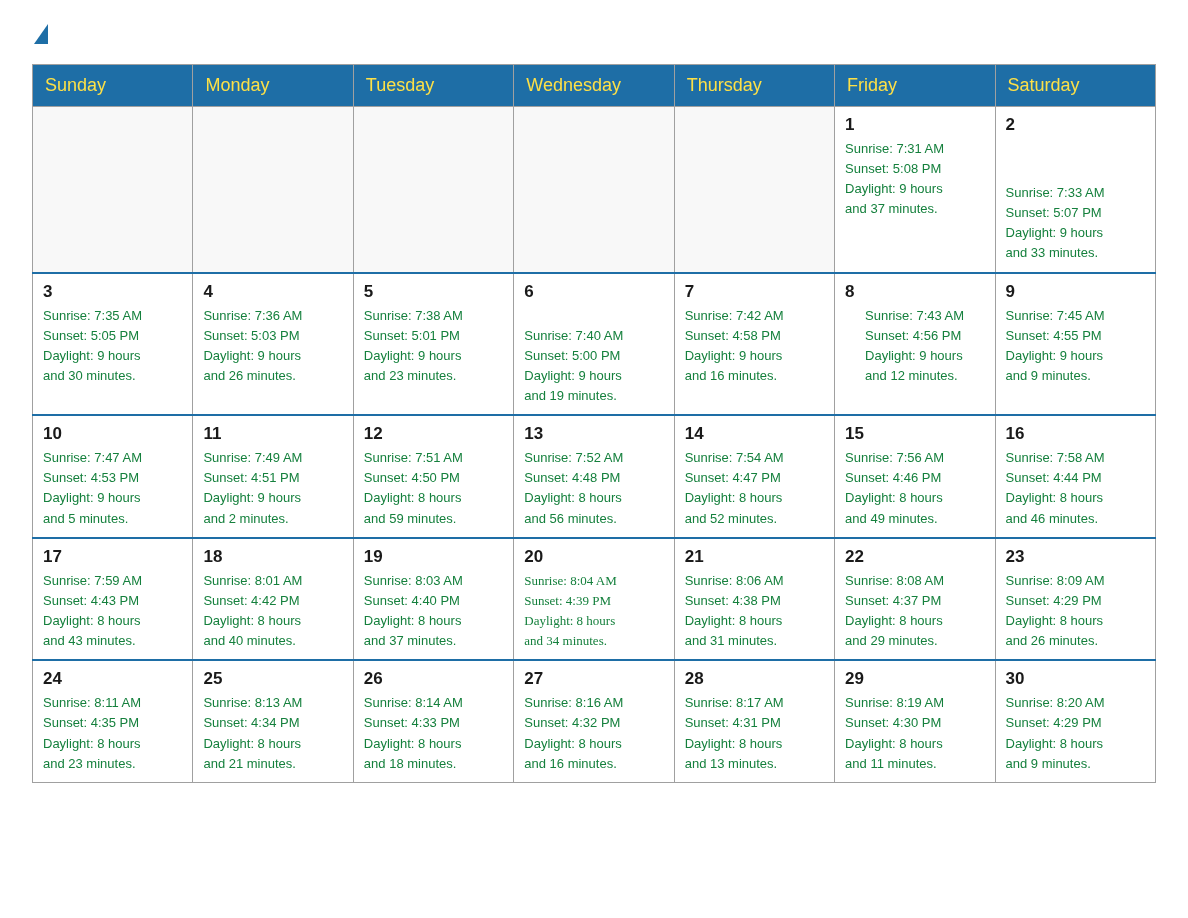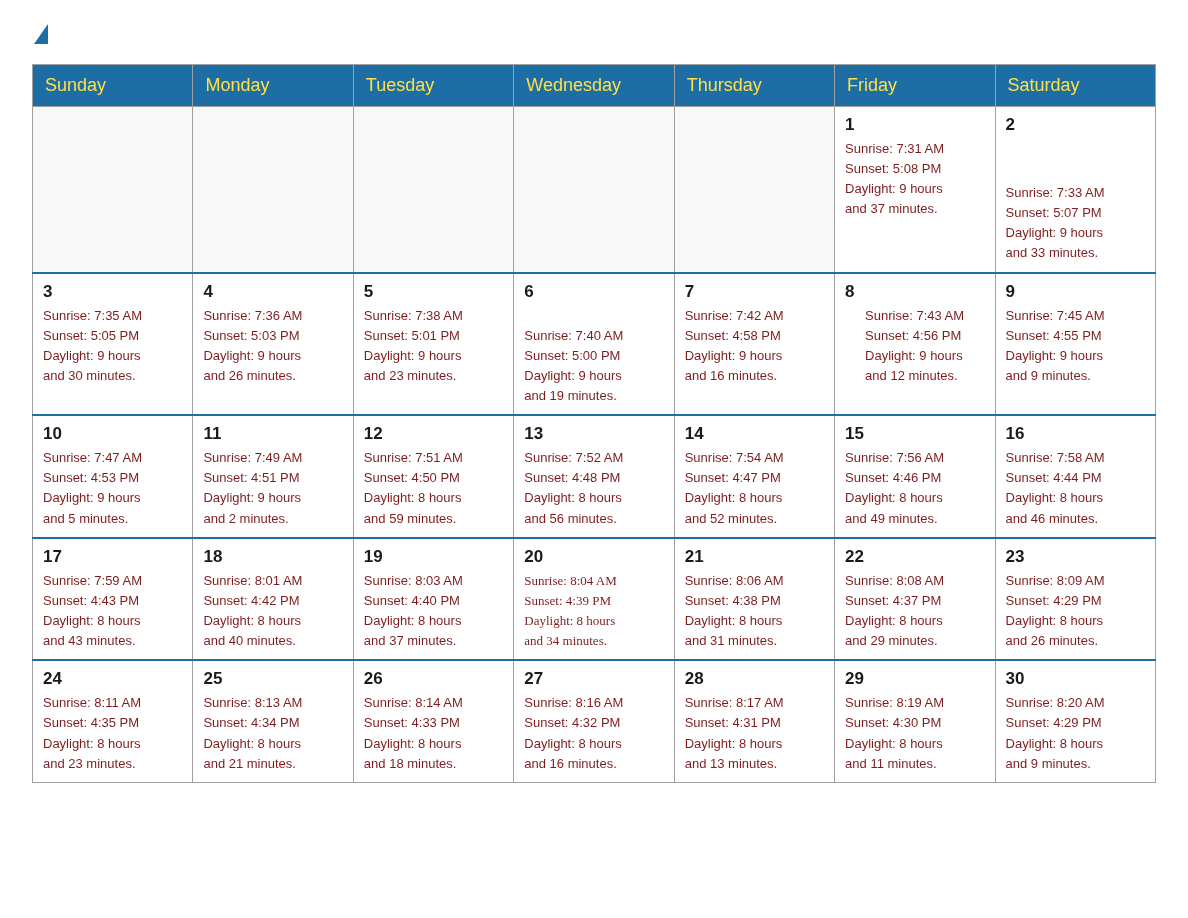--- a/index.html
+++ b/index.html
@@ -97,21 +97,21 @@
     }
     .day-number {
       font-size: 17px;
       font-weight: bold;
       color: #1a1a1a;
       display: block;
       margin-bottom: 4px;
     }
     .day-info {
       font-size: 13px;
-      color: #7f1d1d;
+      color: #15803d;
       line-height: 1.55;
     }
     .row-divider td {
       border-top: 2px solid #1e6ea6;
     }
   </style>
 </head>
 <body>
 
 <div class="page">

